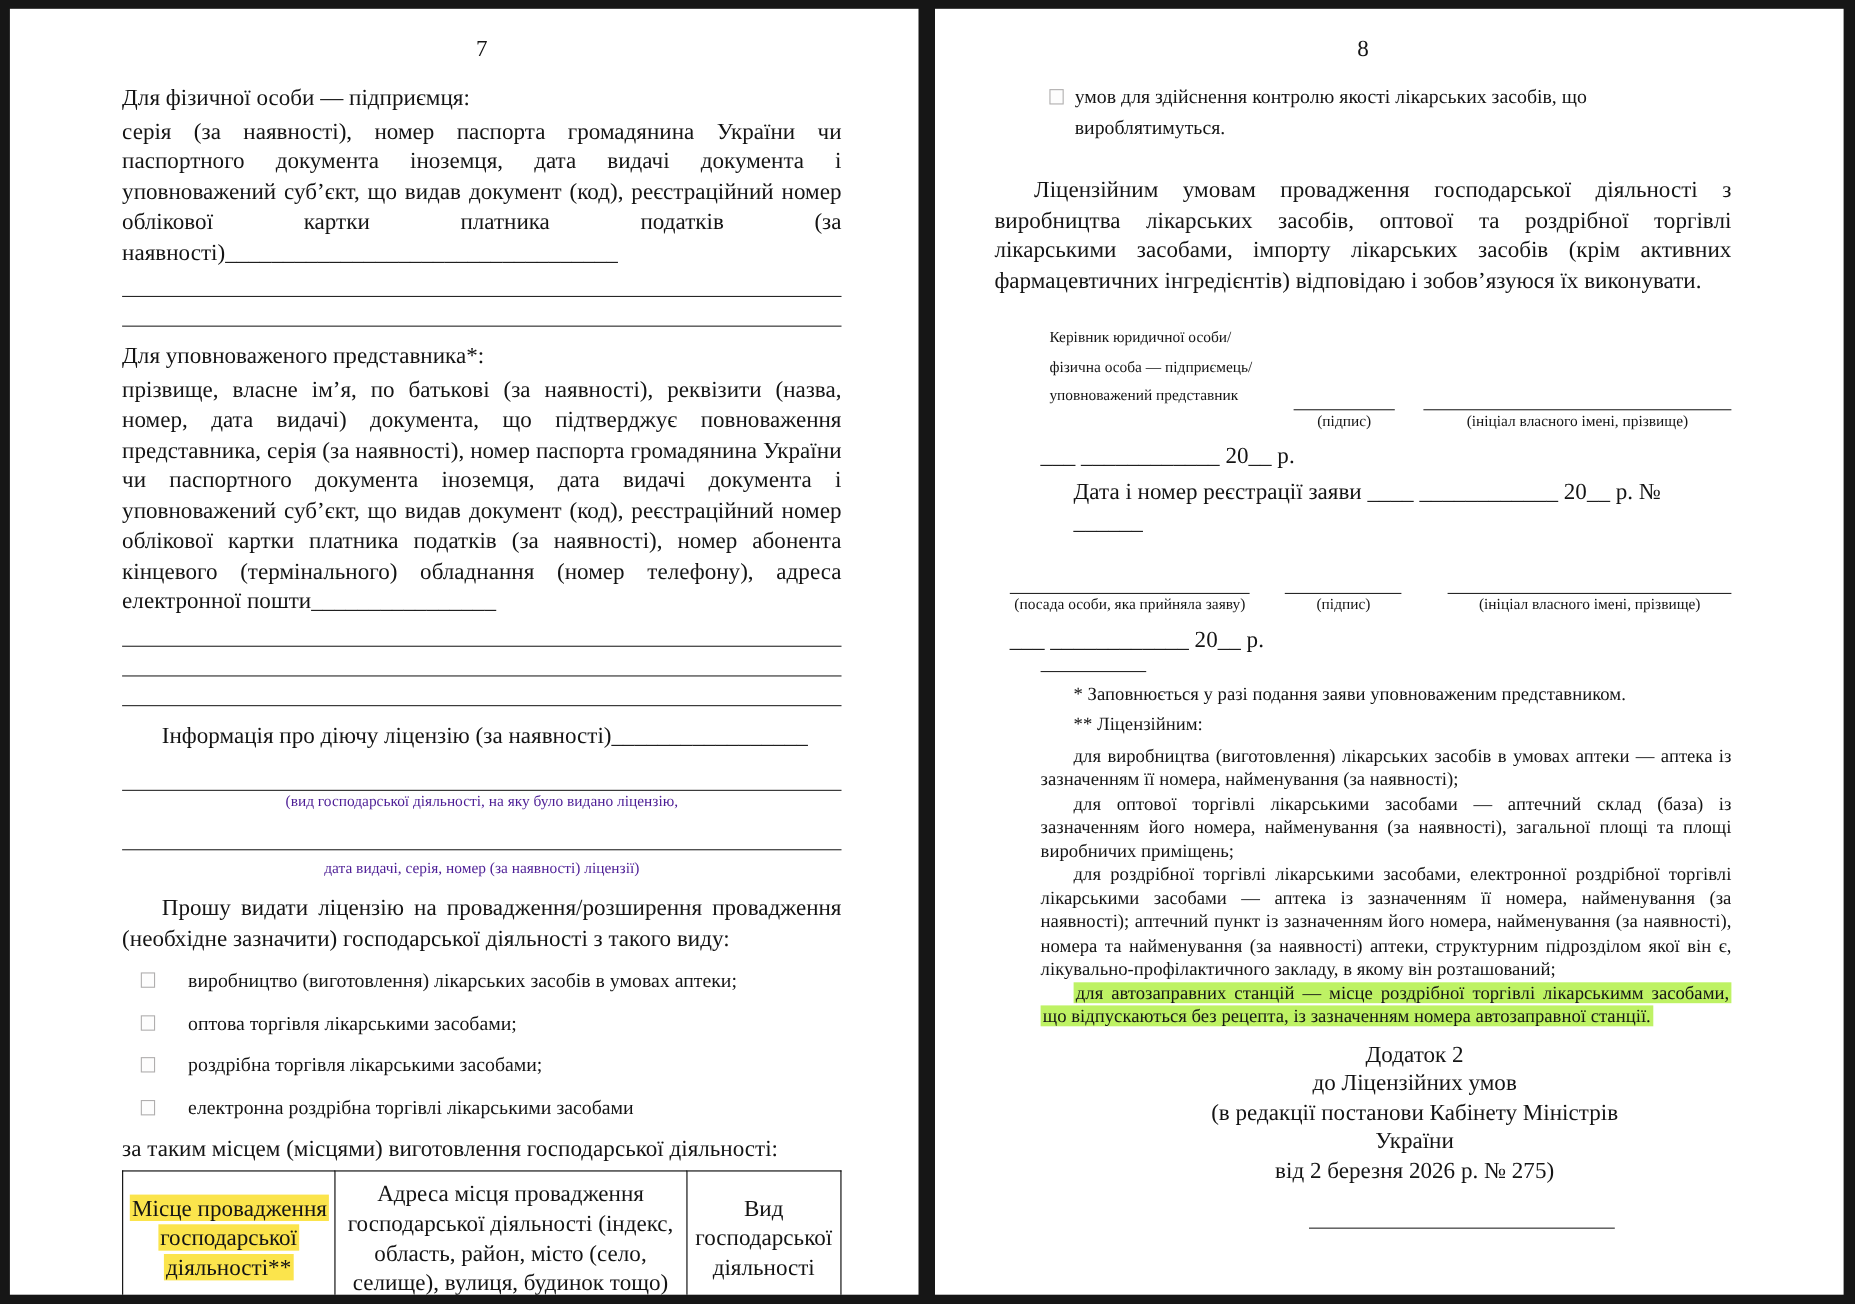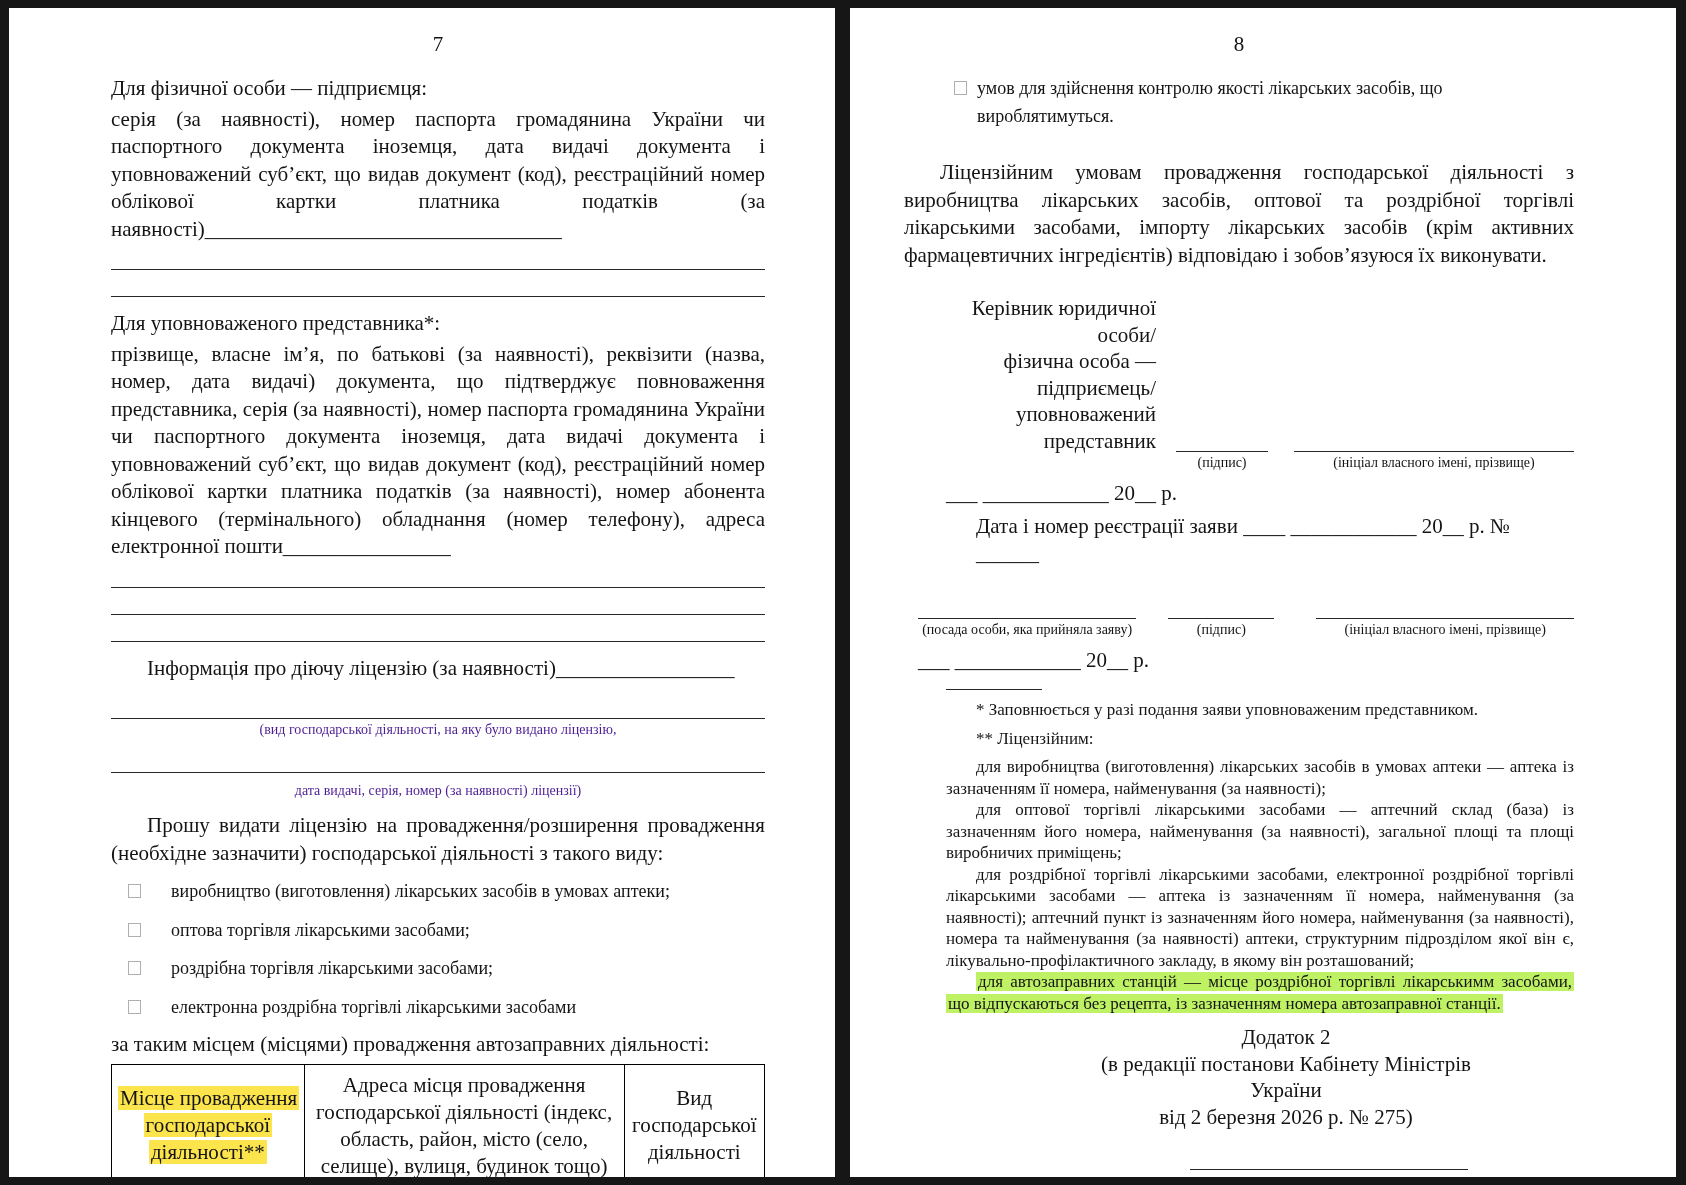--- a/index.html
+++ b/index.html
@@ -18,21 +18,21 @@
   .cap { font-size:14px; text-align:center; line-height:18px; color:#4c1d95; }
   .check-item { display:flex; align-items:flex-start; margin-top:11px; font-size:18px; line-height:27.5px; }
   .checkbox { flex:0 0 13px; width:13px; height:14px; border:1.5px solid #b0aeae; margin:6px 30px 0 17px; background:#fdfdfd; }
   .page-8 .checkbox { margin:6px 10px 0 50px; }
   .places-table { width:100%; border-collapse:collapse; margin-top:5px; table-layout:fixed; }
   .places-table td { border:1.7px solid #000; font-size:21px; line-height:27px; text-align:center; vertical-align:middle; padding:7px 6px; font-weight:normal; }
   .hl { background:#fbe44c; box-decoration-break:clone; -webkit-box-decoration-break:clone; padding:0 2px; }
   
   .sig-row { display:flex; align-items:flex-end; }
   .sig-row-1 { margin-left:50px; margin-top:26px; }
-  .sig-role { width:202px; text-align:right; font-size:21px; line-height:26.5px; padding-bottom:17px; }
+  .sig-role { width:202px; text-align:left; font-size:14px; line-height:26.5px; padding-bottom:17px; }
   .sig-cell { display:flex; flex-direction:column; }
   .sig-line { border-bottom:1.6px solid #262626; height:22px; }
   .sig-caption { font-size:14px; text-align:center; line-height:17px; margin-top:2px; }
   .cell-sign1 { width:92px; margin-left:20px; }
   .cell-name1 { width:280px; margin-left:26px; }
   .date-line { font-size:21px; line-height:27px; margin-top:9px; margin-left:42px; }
   .reg-line { font-size:21px; line-height:27px; margin-top:6px; margin-left:72px; }
   .sig-row-2 { margin-left:14px; margin-top:30px; }
   .cell-post2 { width:222px; }
   .cell-sign2 { width:108px; margin-left:32px; }
@@ -87,21 +87,21 @@
     </div>
     <div class="check-item">
       <span class="checkbox"></span>
       <span>роздрібна торгівля лікарськими засобами;</span>
     </div>
     <div class="check-item">
       <span class="checkbox"></span>
       <span>електронна роздрібна торгівлі лікарськими засобами</span>
     </div>
 
-    <div class="head" style="margin-top:10px;">за таким місцем (місцями) провадження автозаправних діяльності:</div>
+    <div class="head" style="margin-top:10px;">за таким місцем (місцями) виготовлення господарської діяльності:</div>
 
     <table class="places-table">
       <tbody>
           <tr>
         <td style="width:29.5%;"><span class="hl" style="background-color: rgb(251, 228, 76);">Місце провадження господарської діяльності**</span></td>
         <td style="width:49%;">Адреса місця провадження господарської діяльності (індекс, область, район, місто (село, селище), вулиця, будинок тощо)</td>
         <td style="width:21.5%;">Вид господарської діяльності</td>
       </tr>
     </tbody>
       </table>
@@ -158,20 +158,21 @@
 
     <div class="fn first fn-ind">* Заповнюється у разі подання заяви уповноваженим представником.</div>
     <div class="fn fn-gap fn-ind">** Ліцензійним:</div>
     <div class="fn fn-gap fn-ind">для виробництва (виготовлення) лікарських засобів в умовах аптеки — аптека із зазначенням її номера, найменування (за наявності);</div>
     <div class="fn fn-ind">для оптової торгівлі лікарськими засобами — аптечний склад (база) із зазначенням його номера, найменування (за наявності), загальної площі та площі виробничих приміщень;</div>
     <div class="fn fn-ind">для роздрібної торгівлі лікарськими засобами, електронної роздрібної торгівлі лікарськими засобами — аптека із зазначенням її номера, найменування (за наявності); аптечний пункт із зазначенням його номера, найменування (за наявності), номера та найменування (за наявності) аптеки, структурним підрозділом якої він є, лікувально-профілактичного закладу, в якому він розташований;</div>
     <div class="fn fn-ind"><span class="hl" style="background-color: #bef264;">для автозаправних станцій — місце роздрібної торгівлі лікарськимм засобами, що відпускаються без рецепта, із зазначенням номера автозаправної станції.</span></div>
 
     <div class="appendix">
       <div>Додаток 2</div>
+      <div>до Ліцензійних умов</div>
       <div>(в редакції постанови Кабінету Міністрів України</div>
       <div>від 2 березня 2026 р. № 275)</div>
     </div>
 
     <div class="authority sig-cell">
       <div class="sig-line"></div>
 
     </div>
 
   </div>

